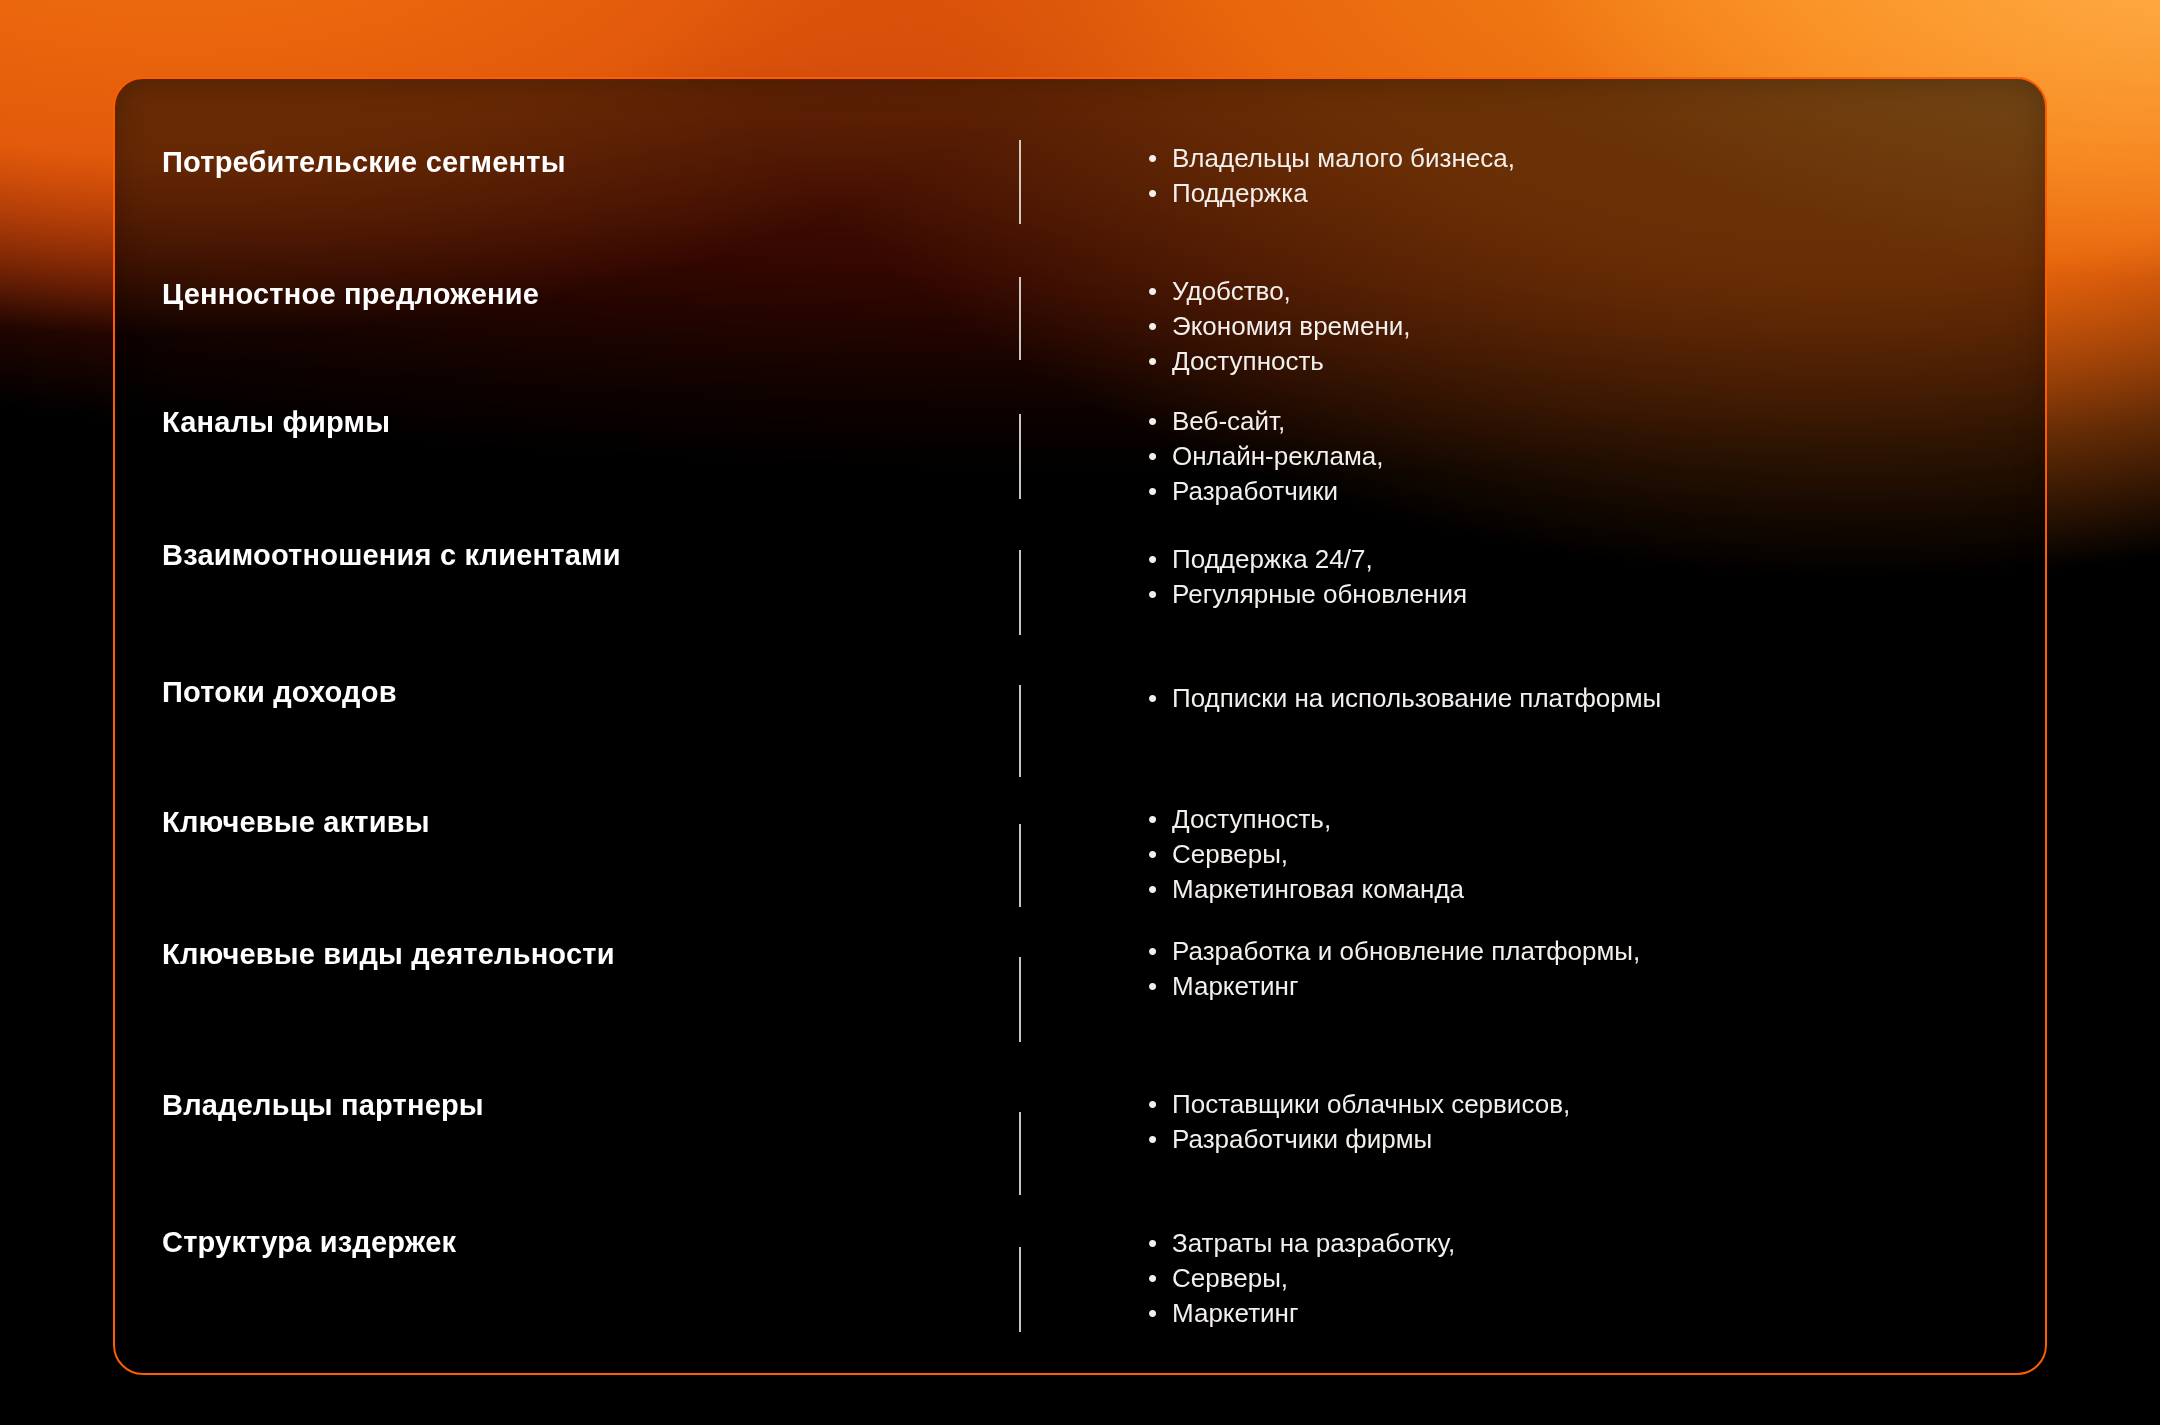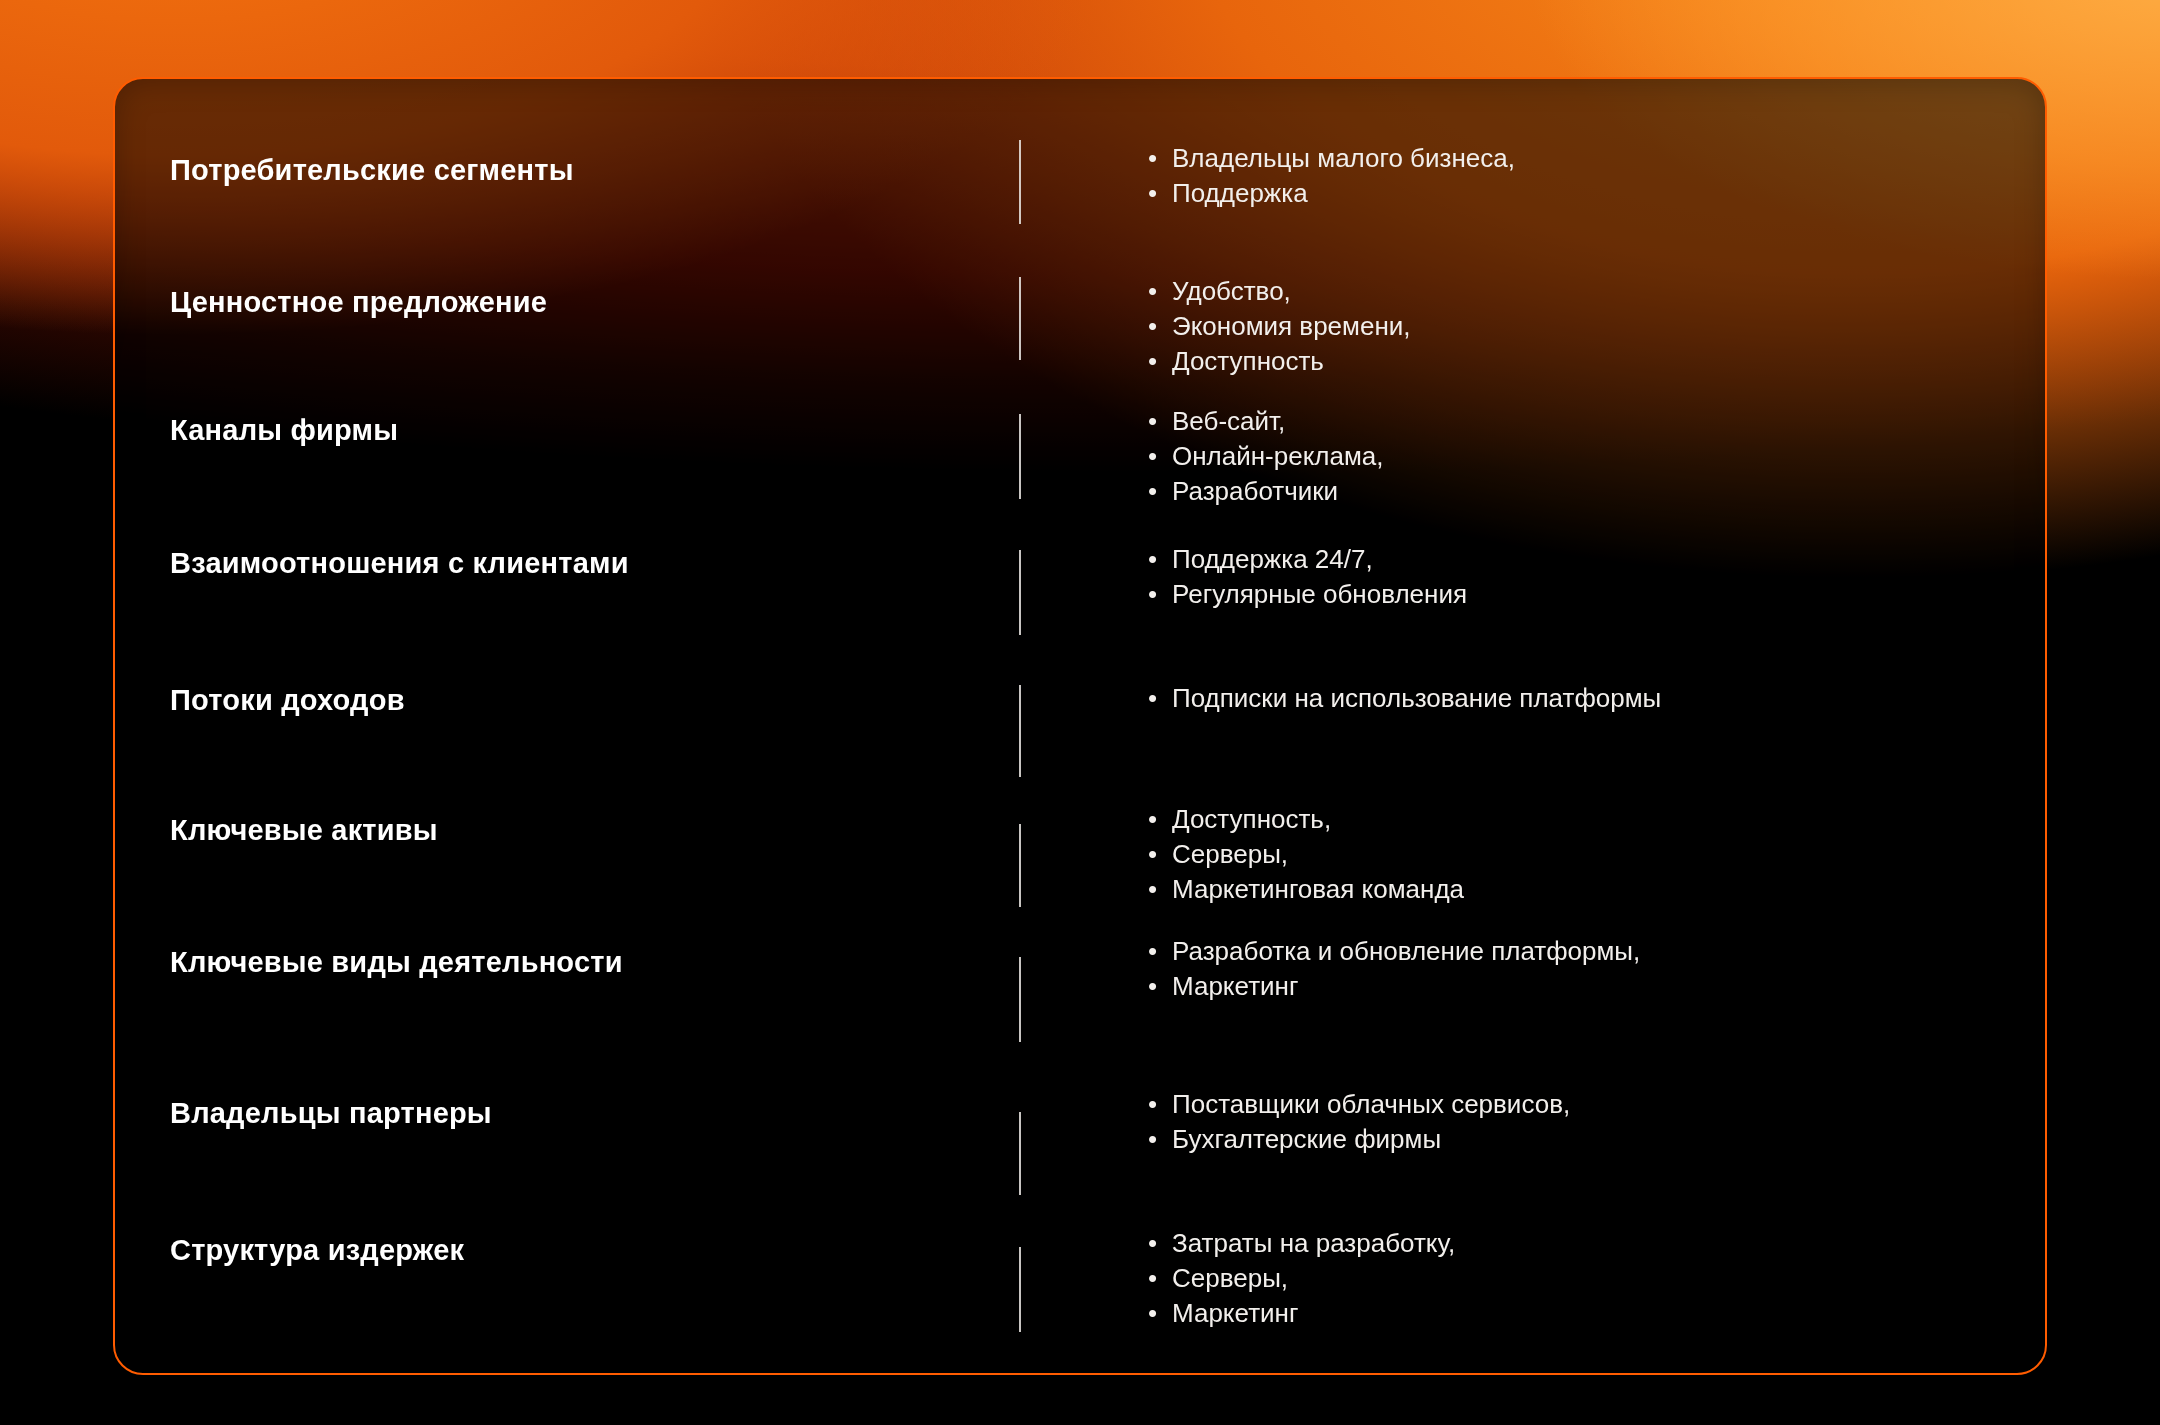--- a/index.html
+++ b/index.html
@@ -24,21 +24,21 @@
   .card{
     position:absolute;left:113px;top:77px;width:1934px;height:1298px;
     box-sizing:border-box;
     background:rgba(0,0,0,0.55);
     border:2px solid var(--card-border);
     border-radius:30px;
     box-shadow:inset 0 2px 30px rgba(0,0,0,0.25);
   }
   .row{position:absolute;left:0;width:100%;height:0;}
   .row h2{
-    position:absolute;left:47px;top:0;margin:8px;
+    position:absolute;left:47px;top:0;margin:0;
     font-size:29px;line-height:36px;font-weight:700;
     color:#FFFFFF;letter-spacing:0.2px;white-space:nowrap;
   }
   .divider{
     position:absolute;left:904px;width:2px;
     background:var(--divider);
   }
   .items{
     position:absolute;left:1033px;margin:0;padding:0;list-style:none;
     font-size:26px;line-height:35px;color:var(--text);
@@ -168,21 +168,21 @@
   <section class="row" style="top: 1008px;">
     <h2>Владельцы партнеры</h2>
     <div class="divider" style="top: 25px; height: 83px;"></div>
     <ul class="items" style="top: 0px;">
         <li>
           <span class="dot">•</span>
           <span>Поставщики облачных сервисов,</span>
         </li>
         <li>
           <span class="dot">•</span>
-          <span>Бухгалтерские фирмы</span>
+          <span>Разработчики фирмы</span>
         </li>
       </ul>
   </section>
 
   <section class="row" style="top: 1145px;">
     <h2>Структура издержек</h2>
     <div class="divider" style="top: 23px; height: 85px;"></div>
     <ul class="items" style="top: 2px;">
         <li>
           <span class="dot">•</span>

